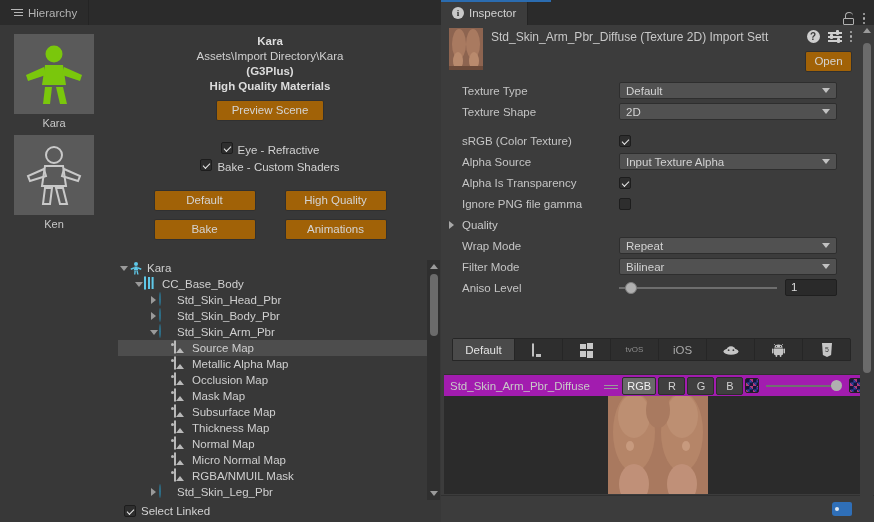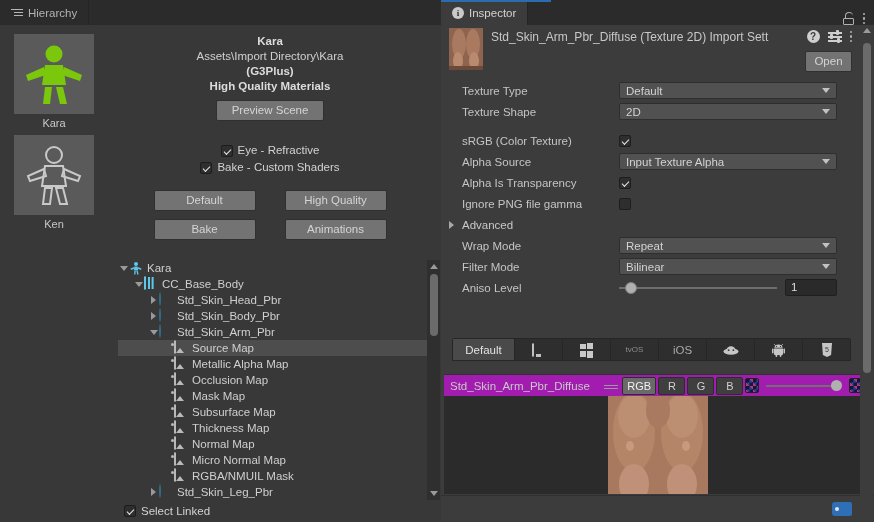--- a/index.html
+++ b/index.html
@@ -51,28 +51,28 @@
   .char-thumb {
     width: 80px; height: 80px; background: #5a5a5a; position: relative; overflow: hidden;
   }
   .char-label { font-size: 11px; color: #c8c8c8; margin-top: 3px; }
 
   
   .info-block { position: absolute; left: 110px; top: 34px; width: 320px; text-align: center; }
   .info-line { font-size: 11.5px; color: #d0d0d0; line-height: 15px; }
   .info-line.bold { font-weight: bold; color: #dcdcdc; }
   .btn {
-    background: #737373; border: 1px solid #303030; color: #d4d4d4;
+    background: #a16207; border: 1px solid #303030; color: #d4d4d4;
     font-family: "Liberation Sans", sans-serif; font-size: 11.5px;
     height: 21px; line-height: 19px; text-align: center; border-radius: 2px;
     display: inline-block; cursor: pointer;
   }
   .preview-btn { width: 108px; margin-top: 6px; }
 
-  .chk-row { display: flex; align-items: center; justify-content: center; gap: 5px; line-height: 17px; }
+  .chk-row { display: flex; align-items: flex-start; justify-content: center; gap: 5px; line-height: 17px; }
   .chk {
     width: 12px; height: 12px; background: #2e2e2e; border: 1px solid #1d1d1d;
     border-radius: 2px; position: relative; flex: none;
   }
   .chk.checked::after {
     content: ""; position: absolute; left: 2px; top: 3px; width: 6px; height: 3px;
     border-left: 1.6px solid #e8e8e8; border-bottom: 1.6px solid #e8e8e8;
     transform: rotate(-45deg);
   }
   .chk-label { font-size: 11.5px; color: #d2d2d2; }
@@ -593,21 +593,21 @@
           <span class="field-label">Alpha Is Transparency</span>
           <span class="chk checked"></span>
         </div>
         <div class="field-row">
           <span class="field-label">Ignore PNG file gamma</span>
           <span class="chk"></span>
         </div>
 
         <div class="foldout">
           <span class="tw"></span>
-          <span>Advanced</span>
+          <span>Quality</span>
         </div>
 
         <div class="field-row">
           <span class="field-label">Wrap Mode</span>
           <span class="dropdown">
             <span>Repeat</span>
             <span class="arrow"></span>
           </span>
         </div>
         <div class="field-row">

